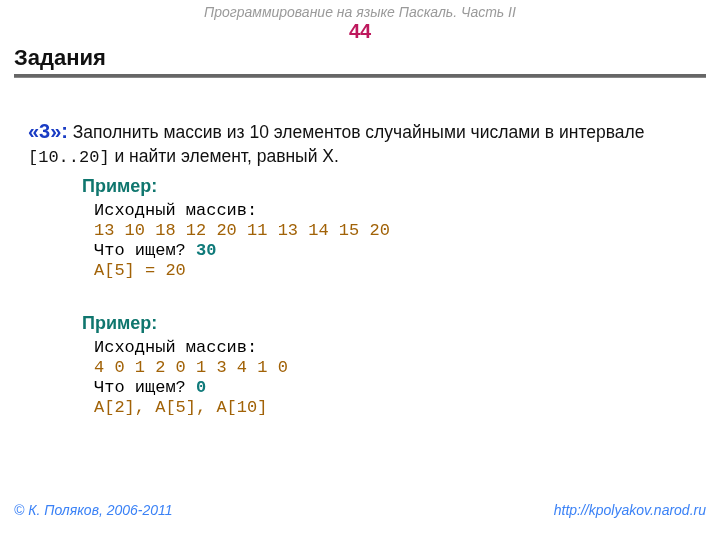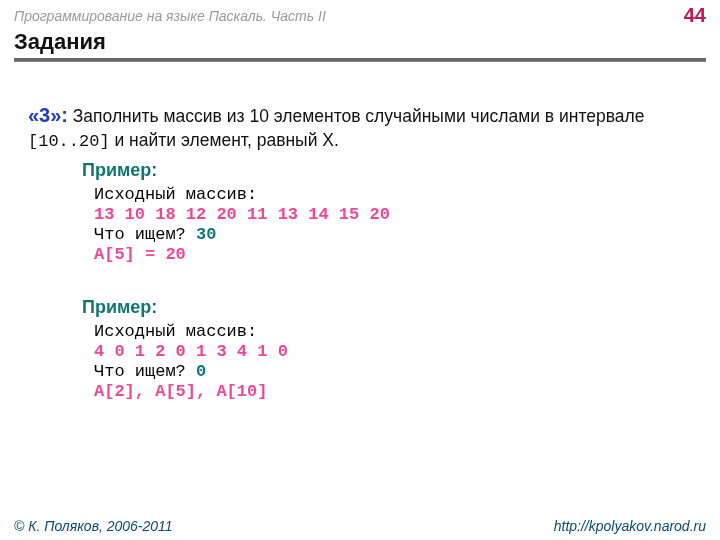--- a/index.html
+++ b/index.html
@@ -9,20 +9,21 @@
     background: #fff;
     position: relative;
     font-size: 17px;
   }
   .header-bar {
     display: flex; justify-content: space-between; align-items: center;
     padding: 4px 14px 2px 14px;
     color: #9a9a9a;
     font-style: italic;
     font-size: 14px;
+    flex-direction: column;
   }
   .header-bar .pagenum {
     font-style: normal; font-weight: bold; color: #be185d; font-size: 20px;
   }
   .title-row {
     padding: 0 14px 2px 14px;
   }
   .title-row h1 {
     font-size: 22px; font-weight: bold; color: #111;
   }
@@ -43,28 +44,28 @@
     color: #111; font-size: 17.5px; line-height: 1.35;
   }
   .task-body { padding-left: 54px; }
   .mono { font-family: "Courier New", Courier, monospace; font-size: 17px; }
   .mono-inline { font-family: "Courier New", Courier, monospace; font-size: 17px; }
   .example-label {
     color: #0f766e; font-weight: bold; font-size: 18px;
     margin-top: 6px; margin-bottom: 4px;
   }
   .example-block { padding-left: 12px; }
-  .brown { color: #ec4899; font-weight: bold; }
+  .brown { color: #a16207; font-weight: normal; }
   .teal { color: #0f7a7a; font-weight: bold; }
   .line { margin: 1px 0; }
   .footer {
-    position: absolute; bottom: 6px; left: 0; right: 0;
+    position: absolute; bottom: 22px; left: 0; right: 0;
     display: flex; justify-content: space-between;
     padding: 0 14px;
-    color: #0c4a6e; font-style: italic; font-size: 14px;
+    color: #3b82f6; font-style: italic; font-size: 14px;
   }
 </style>
 </head>
 <body>
 
 <div class="header-bar">
   <span>Программирование на языке Паскаль. Часть II</span>
   <span class="pagenum">44</span>
 </div>
 

